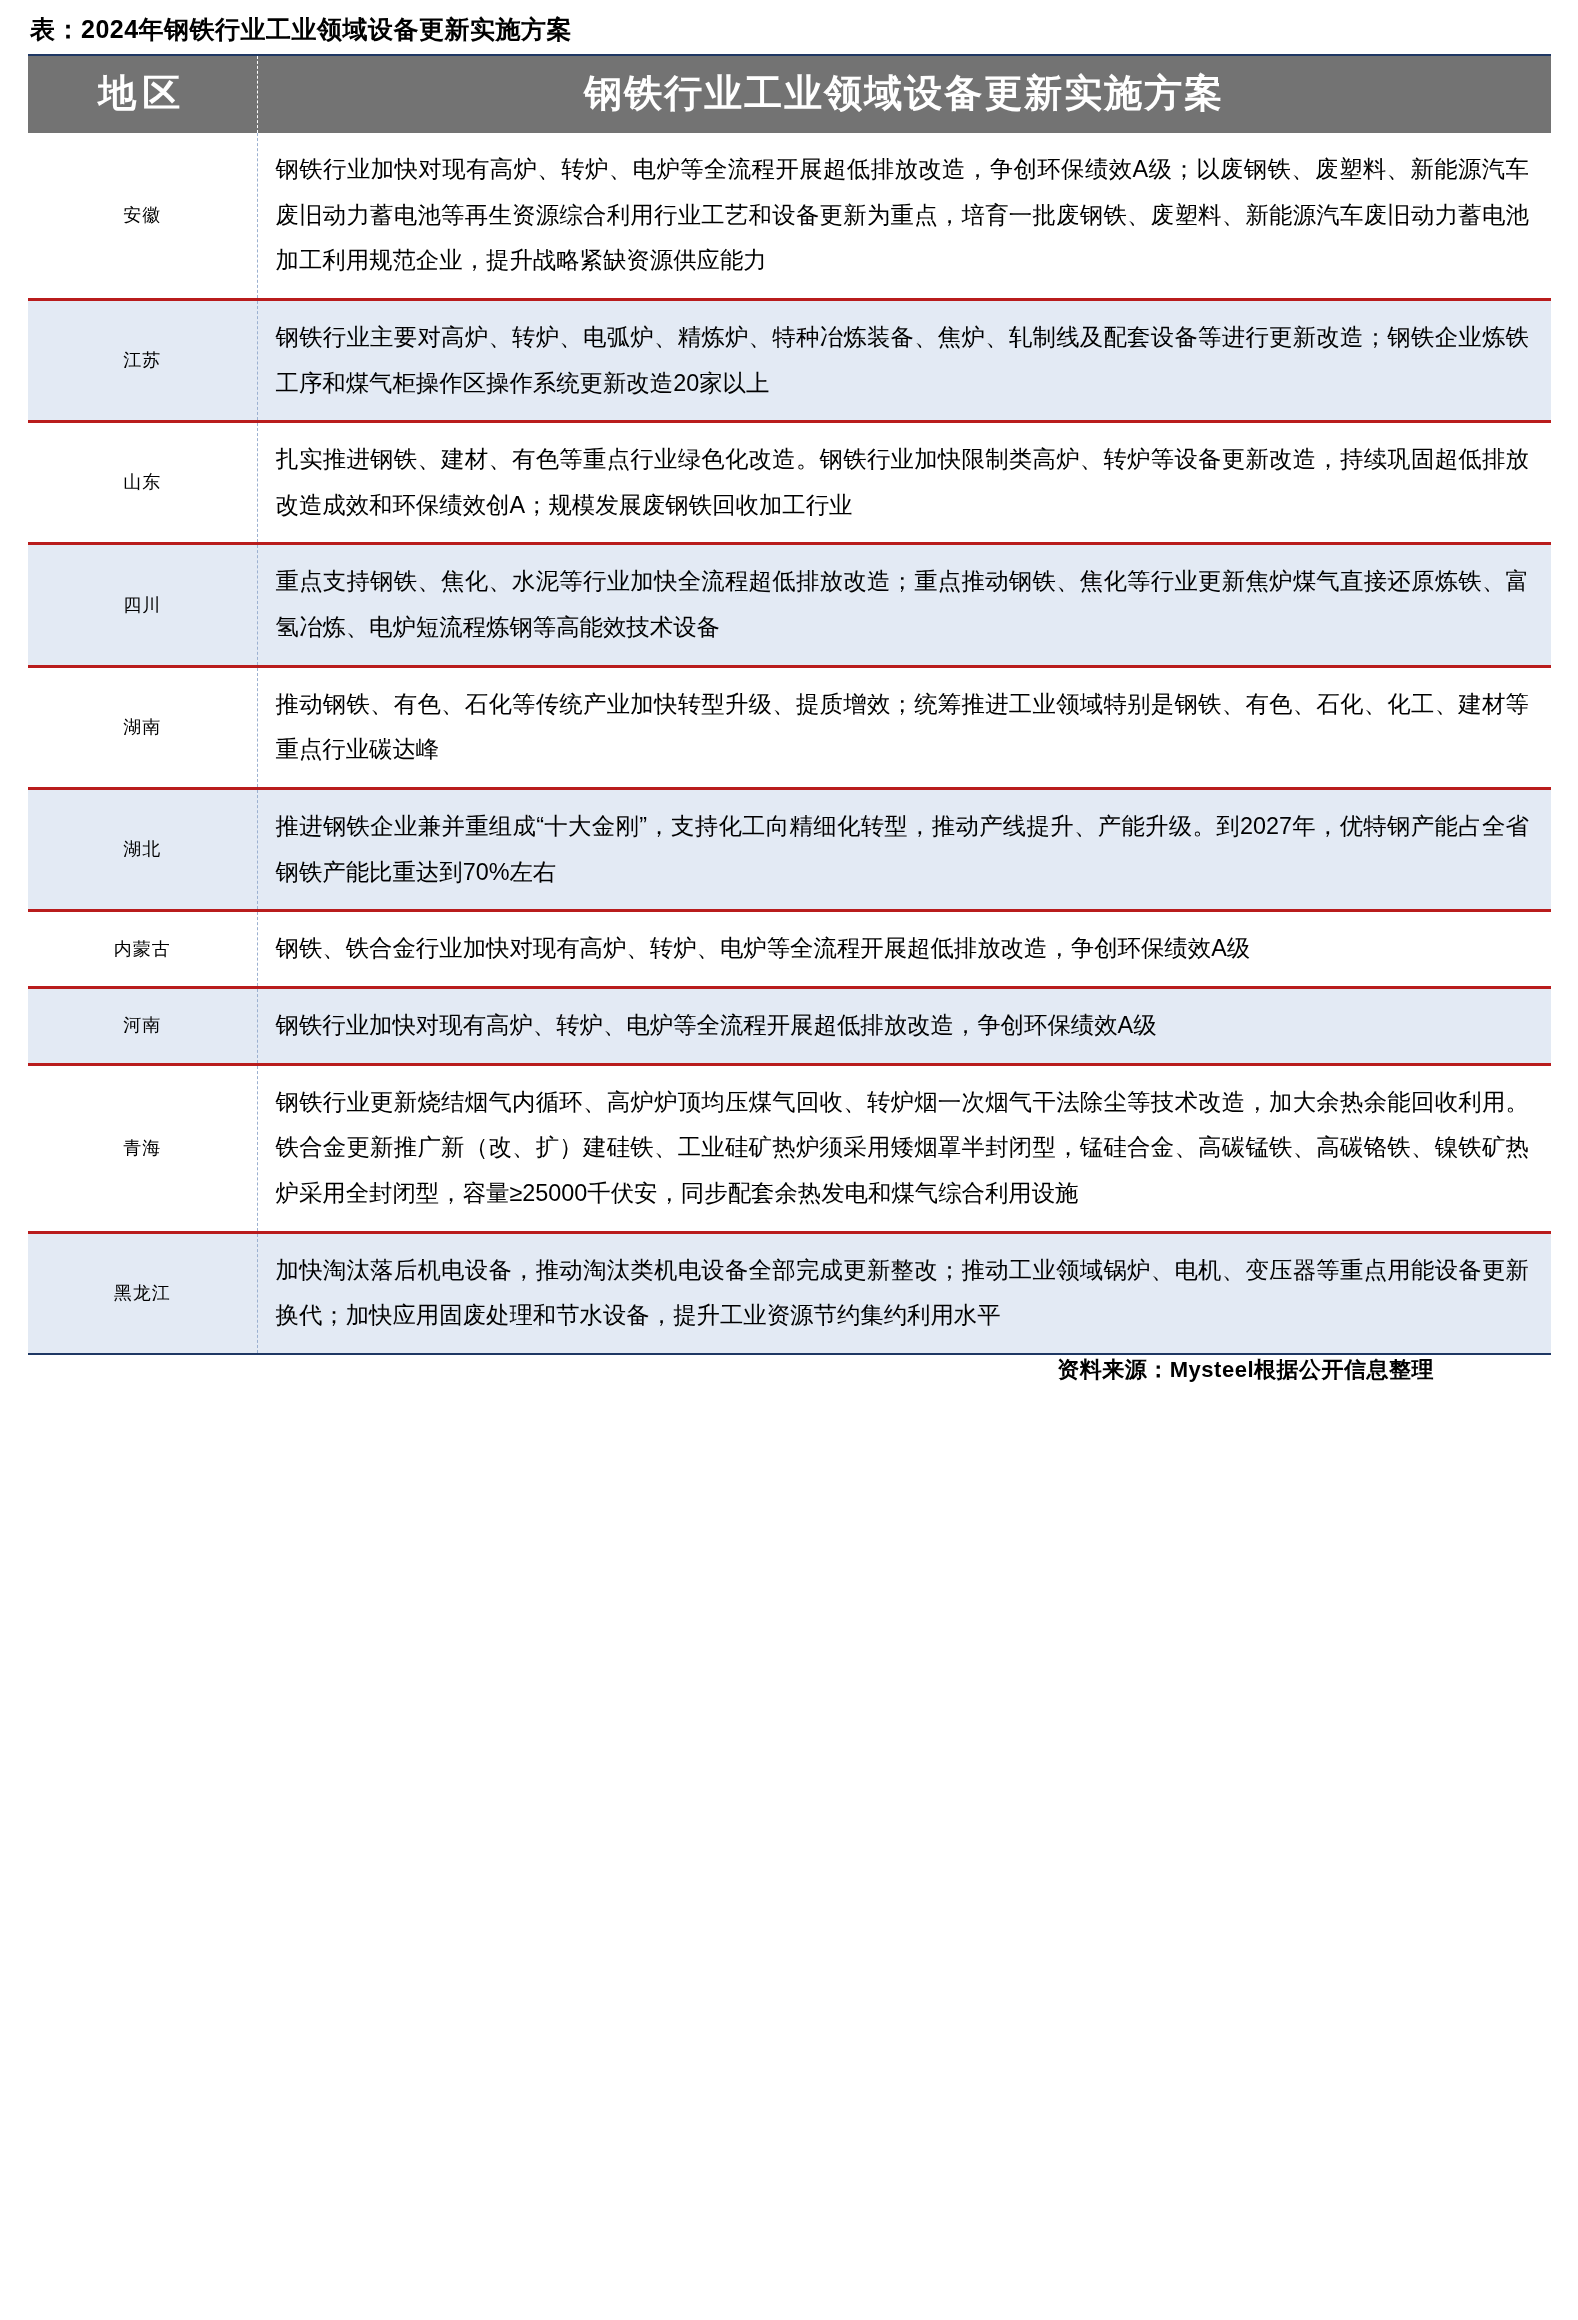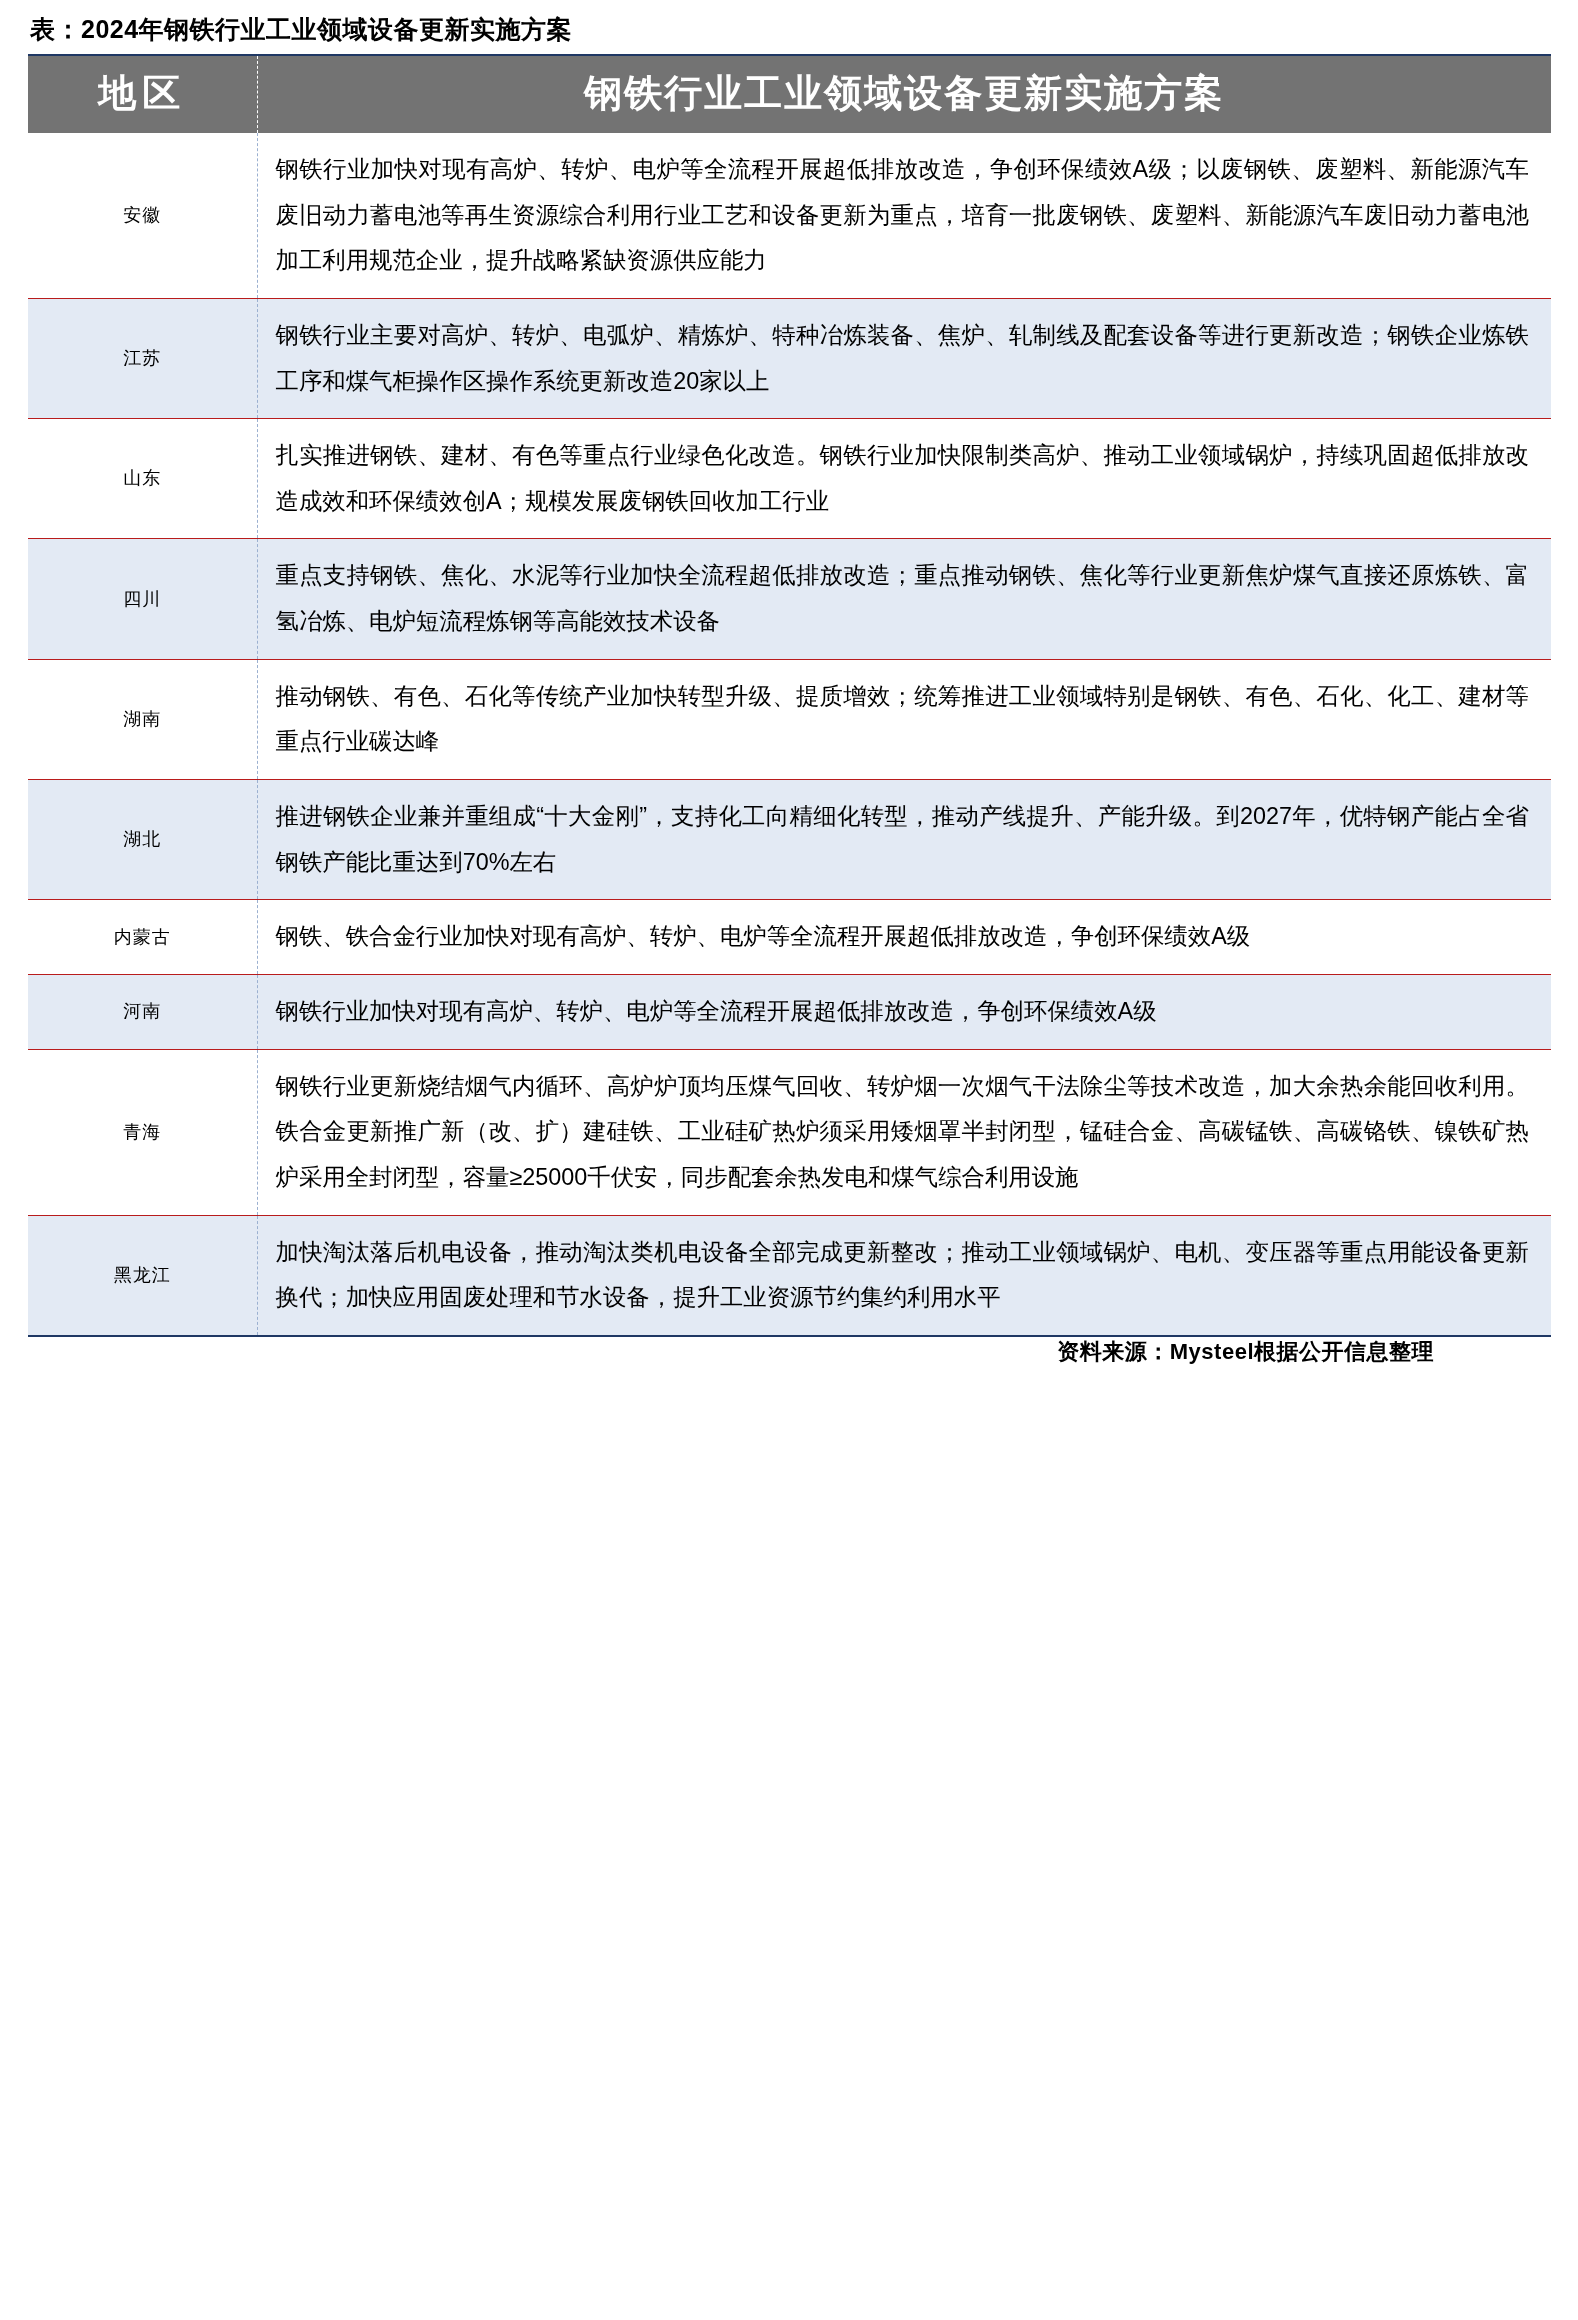--- a/index.html
+++ b/index.html
@@ -51,21 +51,21 @@
     border: none;
   }
   thead th.region-head {
     border-right: 1px dashed #ffffff;
     letter-spacing: 6px;
   }
   tbody td {
     font-size: 23.4px;
     line-height: 1.95;
     vertical-align: middle;
-    border-bottom: 1px solid #b91c1c;
+    border-bottom: 3px solid #b91c1c;
     padding: 14px 10px;
     box-sizing: border-box;
   }
   tbody td.region {
     text-align: center;
     font-size: 18px;
     letter-spacing: 1px;
     border-right: 1px dashed #9bb0d0;
     padding: 0 4px;
   }
@@ -112,21 +112,21 @@
       <tr>
         <td class="region">安徽</td>
         <td class="body">钢铁行业加快对现有高炉、转炉、电炉等全流程开展超低排放改造，争创环保绩效A级；以废钢铁、废塑料、新能源汽车废旧动力蓄电池等再生资源综合利用行业工艺和设备更新为重点，培育一批废钢铁、废塑料、新能源汽车废旧动力蓄电池加工利用规范企业，提升战略紧缺资源供应能力</td>
       </tr>
       <tr class="alt">
         <td class="region">江苏</td>
         <td class="body">钢铁行业主要对高炉、转炉、电弧炉、精炼炉、特种冶炼装备、焦炉、轧制线及配套设备等进行更新改造；钢铁企业炼铁工序和煤气柜操作区操作系统更新改造20家以上</td>
       </tr>
       <tr>
         <td class="region">山东</td>
-        <td class="body">扎实推进钢铁、建材、有色等重点行业绿色化改造。钢铁行业加快限制类高炉、推动工业领域锅炉，持续巩固超低排放改造成效和环保绩效创A；规模发展废钢铁回收加工行业</td>
+        <td class="body">扎实推进钢铁、建材、有色等重点行业绿色化改造。钢铁行业加快限制类高炉、转炉等设备更新改造，持续巩固超低排放改造成效和环保绩效创A；规模发展废钢铁回收加工行业</td>
       </tr>
       <tr class="alt">
         <td class="region">四川</td>
         <td class="body">重点支持钢铁、焦化、水泥等行业加快全流程超低排放改造；重点推动钢铁、焦化等行业更新焦炉煤气直接还原炼铁、富氢冶炼、电炉短流程炼钢等高能效技术设备</td>
       </tr>
       <tr>
         <td class="region">湖南</td>
         <td class="body">推动钢铁、有色、石化等传统产业加快转型升级、提质增效；统筹推进工业领域特别是钢铁、有色、石化、化工、建材等重点行业碳达峰</td>
       </tr>
       <tr class="alt">

